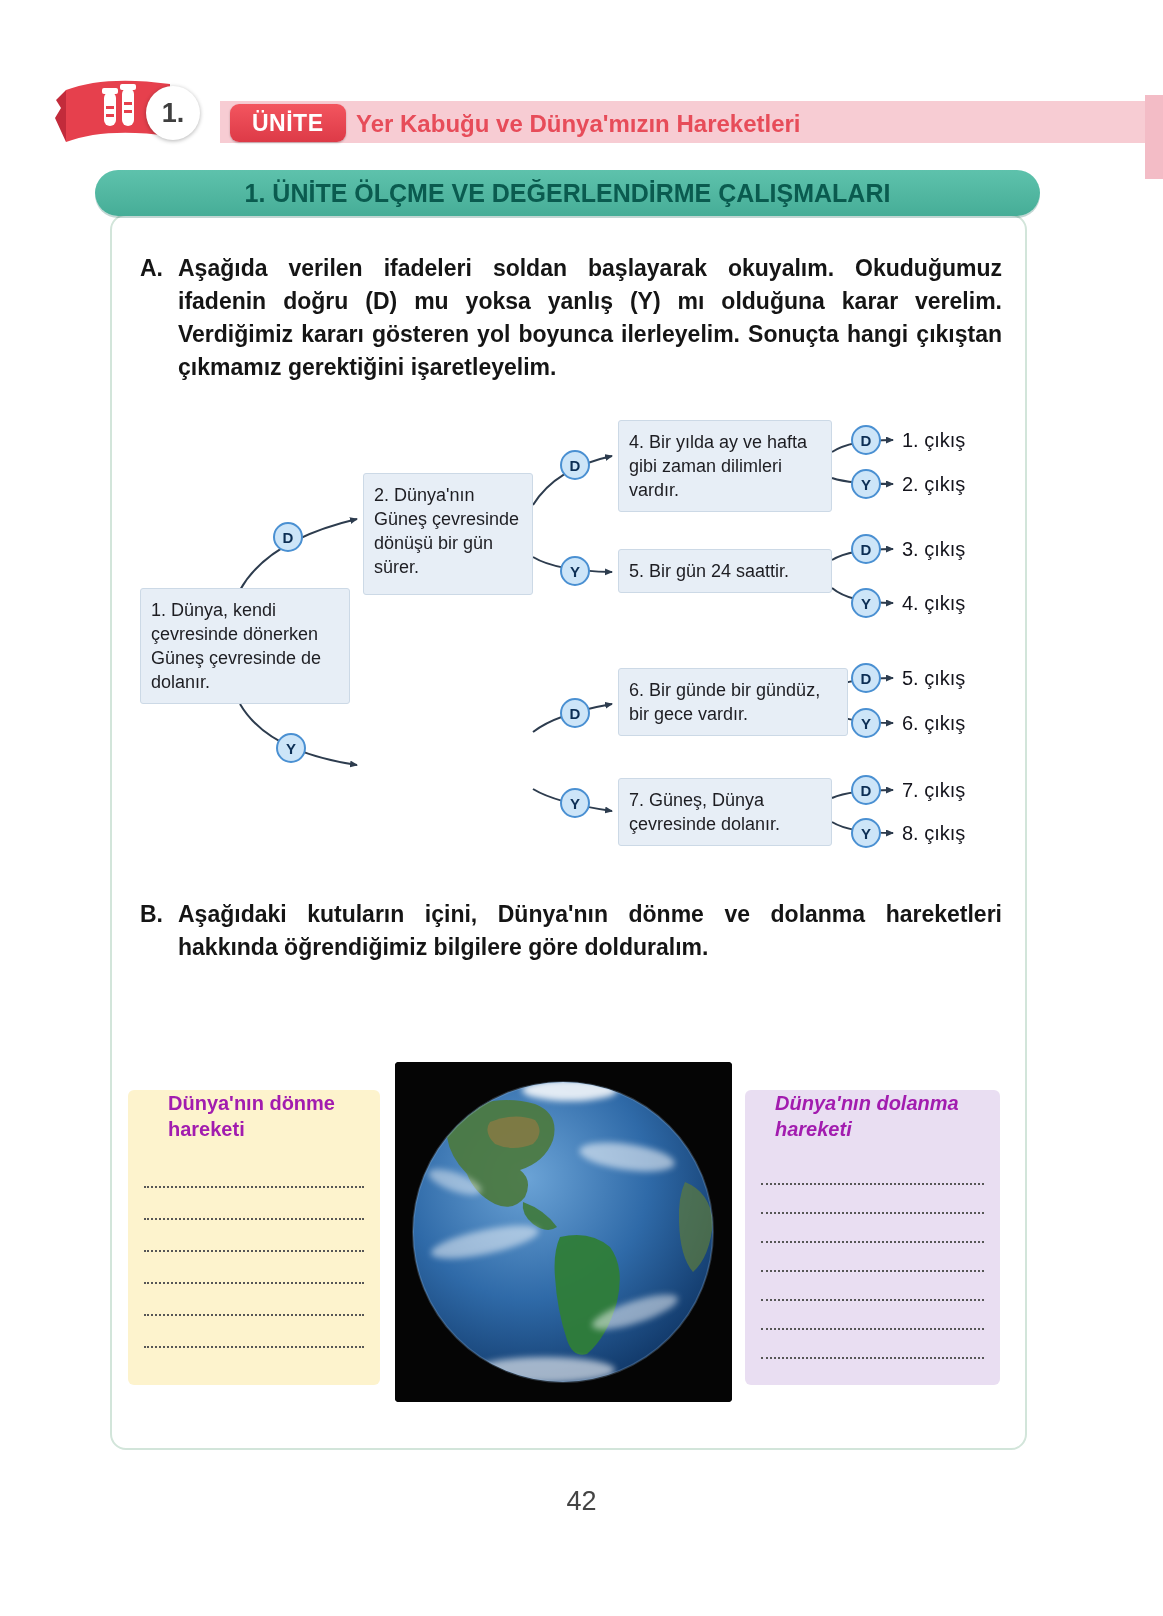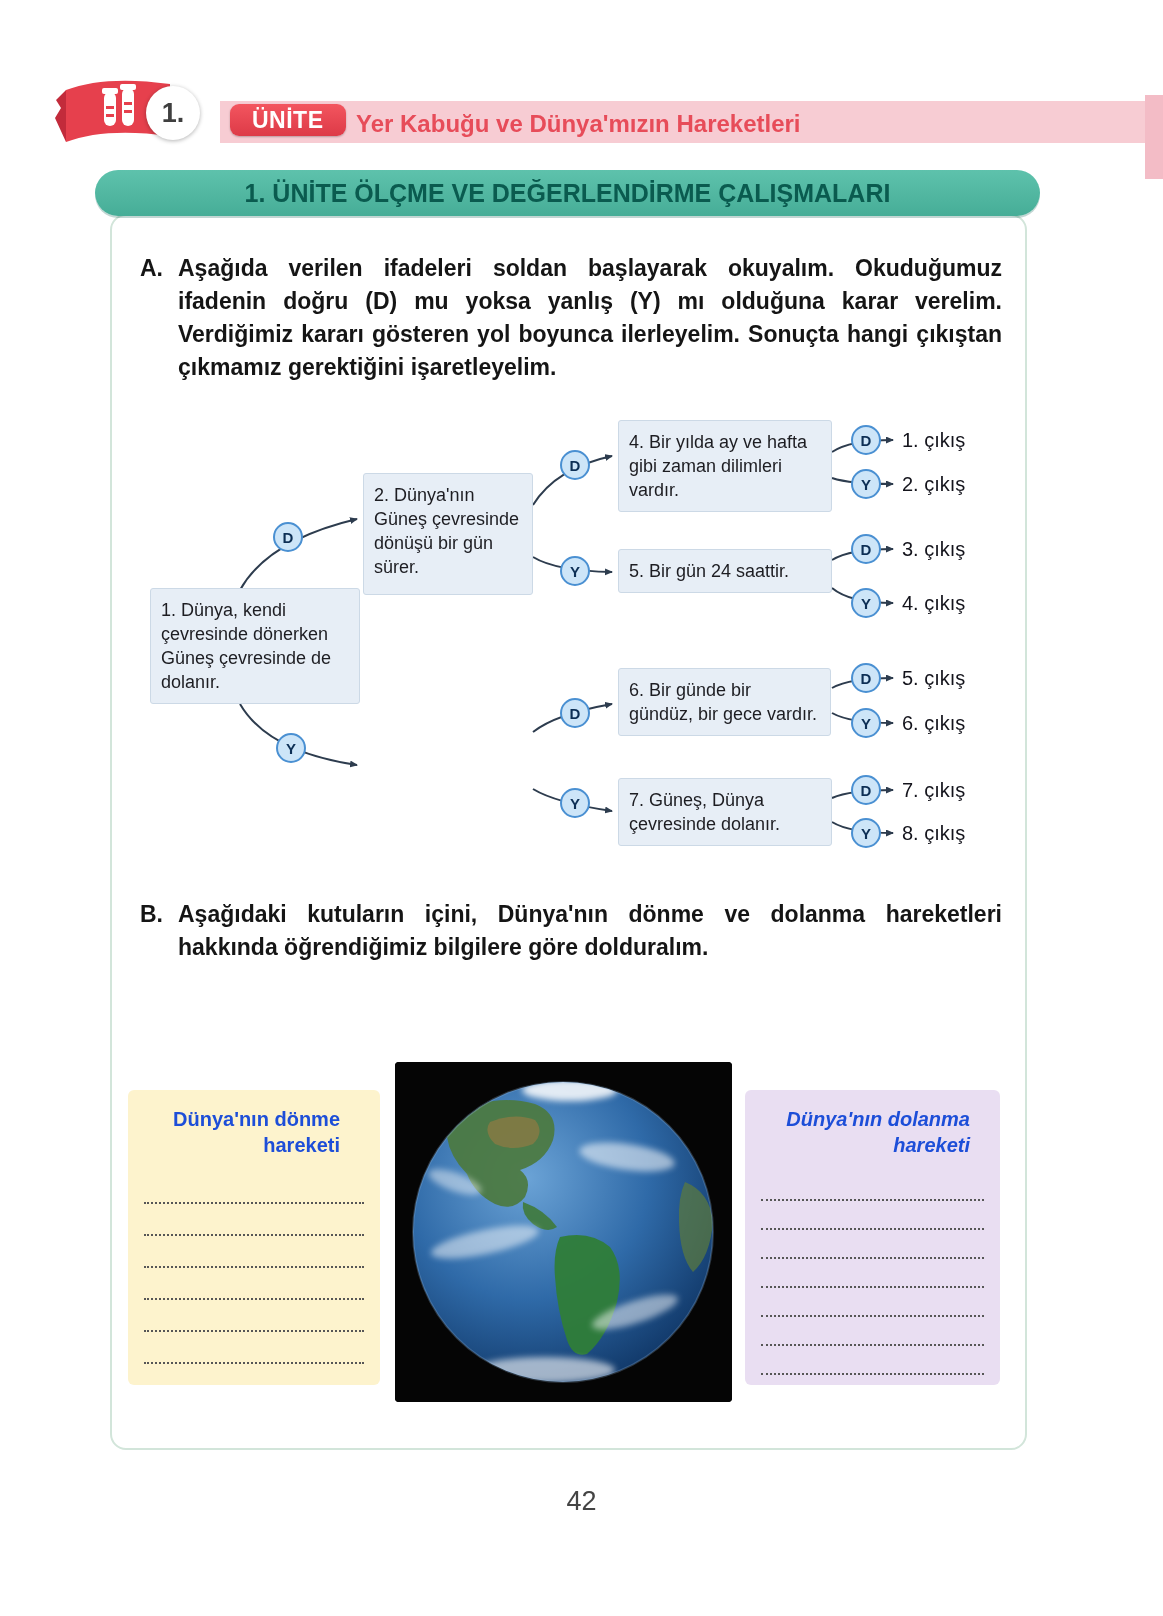--- a/index.html
+++ b/index.html
@@ -6,21 +6,21 @@
   .page{position:relative;width:1163px;height:1616px;background:#ffffff;
         font-family:"Liberation Sans",sans-serif;overflow:hidden;}
   .abs{position:absolute;}
 
   
   .pink-band{position:absolute;left:220px;top:101px;right:0;height:42px;background:#f7ccd3;}
   .edge-strip{position:absolute;right:0;top:95px;width:18px;height:84px;background:#f3bcc6;}
   .num-circle{position:absolute;left:146px;top:86px;width:54px;height:54px;border-radius:50%;
               background:#ffffff;box-shadow:0 1px 4px rgba(0,0,0,.3);display:flex;align-items:center;
               justify-content:center;font-weight:bold;font-size:27px;color:#3f3f3f;z-index:3;}
-  .unit-badge{position:absolute;left:230px;top:104px;height:32px;padding:0 22px;display:flex;
+  .unit-badge{position:absolute;left:230px;top:104px;height:38px;padding:0 22px;display:flex;
               align-items:center;justify-content:center;background:linear-gradient(#f3555f,#dd3a47);
               border-radius:9px;color:#fff;font-weight:bold;font-size:23px;letter-spacing:.5px;
               box-shadow:0 1px 2px rgba(0,0,0,.25);z-index:2;}
   .unit-title{position:absolute;left:356px;top:110px;font-weight:bold;font-size:24px;color:#e74c59;z-index:2;}
 
   
   .banner{position:absolute;left:95px;top:170px;width:945px;height:46px;
           background:linear-gradient(#5ec2ac,#46ad97);border-radius:26px;display:flex;
           align-items:center;justify-content:center;font-weight:bold;font-size:25px;
           color:#0a5b4f;z-index:4;box-shadow:0 2px 0 rgba(10,90,80,.25);}
@@ -38,21 +38,21 @@
             padding:9px 10px;font-size:18px;line-height:24px;color:#1d1d22;z-index:2;box-sizing:border-box;}
   .node{position:absolute;width:26px;height:26px;border-radius:50%;background:#cde5f8;
         border:2px solid #4a90d2;color:#0d2f55;font-weight:bold;font-size:15px;display:flex;
         align-items:center;justify-content:center;z-index:3;}
   .exit-label{position:absolute;font-weight:normal;font-size:20px;color:#14141c;line-height:26px;z-index:2;}
 
   
   .fill-box{position:absolute;border-radius:6px;z-index:1;}
   .fill-box.yellow{background:#fdf3cd;}
   .fill-box.purple{background:#e9def2;font-style:italic;}
-  .fill-title{font-weight:bold;font-size:20px;line-height:26px;color:#1d4ed8;text-align:right;padding-top:16px;}
+  .fill-title{font-weight:bold;font-size:20px;line-height:26px;color:#a21caf;text-align:left;}
   .lines{margin-top:14px;}
   .dot-line{height:30px;border-bottom:2px dotted #565656;margin:0 16px;}
   .fill-box.purple .dot-line{height:27px;}
 
   .earth-frame{position:absolute;left:395px;top:1062px;width:337px;height:340px;background:#050505;
                border-radius:4px;overflow:hidden;z-index:1;}
 
   .page-num{position:absolute;left:0;top:1486px;width:100%;text-align:center;font-size:27px;color:#444;z-index:2;}
 </style>
 </head>
@@ -115,25 +115,25 @@
       <path d="M832,478 Q850,484 893,484" marker-end="url(#arw)"></path>
       <path d="M832,560 Q850,549 893,549" marker-end="url(#arw)"></path>
       <path d="M832,588 Q850,603 893,603" marker-end="url(#arw)"></path>
       <path d="M832,688 Q850,678 893,678" marker-end="url(#arw)"></path>
       <path d="M832,713 Q850,723 893,723" marker-end="url(#arw)"></path>
       <path d="M832,798 Q850,790 893,790" marker-end="url(#arw)"></path>
       <path d="M832,822 Q850,833 893,833" marker-end="url(#arw)"></path>
     </g>
   </svg>
 
-  <div class="tree-box" style="left:150px;top:588px;width:210px;min-height:116px;">1. Dünya, kendi çevresinde dönerken Güneş çevresinde de dolanır.</div>
+  <div class="tree-box" style="left:140px;top:588px;width:210px;min-height:116px;">1. Dünya, kendi çevresinde dönerken Güneş çevresinde de dolanır.</div>
   <div class="tree-box" style="left:363px;top:473px;width:170px;min-height:122px;">2. Dünya'nın Güneş çevresinde dönüşü bir gün sürer.</div>
   <div class="tree-box" style="left:618px;top:420px;width:214px;min-height:90px;">4. Bir yılda ay ve hafta gibi zaman dilimleri vardır.</div>
   <div class="tree-box" style="left:618px;top:549px;width:214px;min-height:44px;">5. Bir gün 24 saattir.</div>
-  <div class="tree-box" style="left:618px;top:668px;width:213px;min-height:62px;">6. Bir günde bir gündüz, bir gece vardır.</div>
+  <div class="tree-box" style="left:618px;top:668px;width:230px;min-height:62px;">6. Bir günde bir gündüz, bir gece vardır.</div>
   <div class="tree-box" style="left:618px;top:778px;width:214px;min-height:62px;">7. Güneş, Dünya çevresinde dolanır.</div>
 
   <div class="node" style="left:273px;top:522px;">D</div>
   <div class="node" style="left:276px;top:733px;">Y</div>
   <div class="node" style="left:560px;top:450px;">D</div>
   <div class="node" style="left:560px;top:556px;">Y</div>
   <div class="node" style="left:560px;top:698px;">D</div>
   <div class="node" style="left:560px;top:788px;">Y</div>
   <div class="node" style="left:851px;top:425px;">D</div>
   <div class="node" style="left:851px;top:469px;">Y</div>

